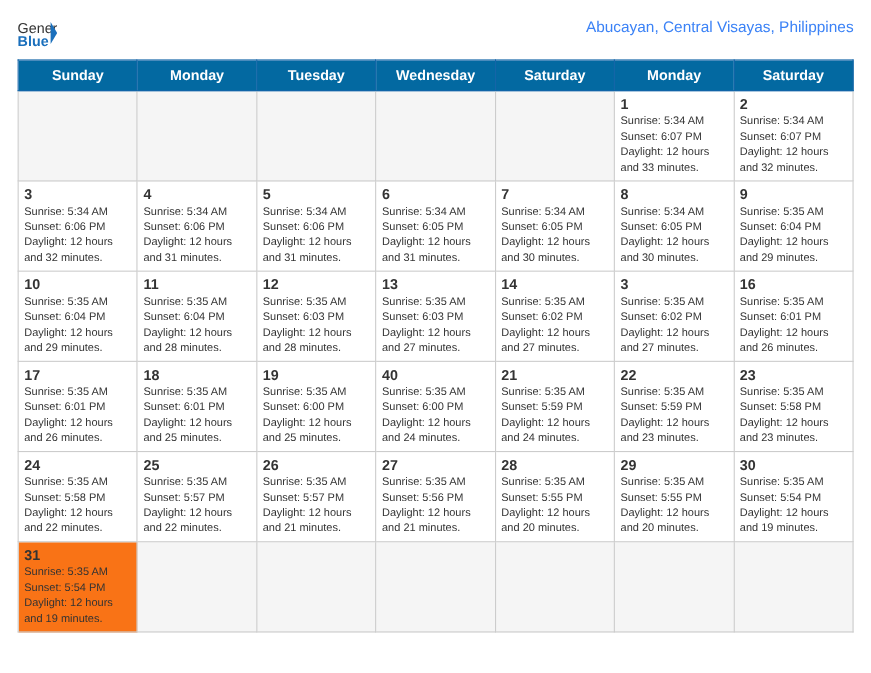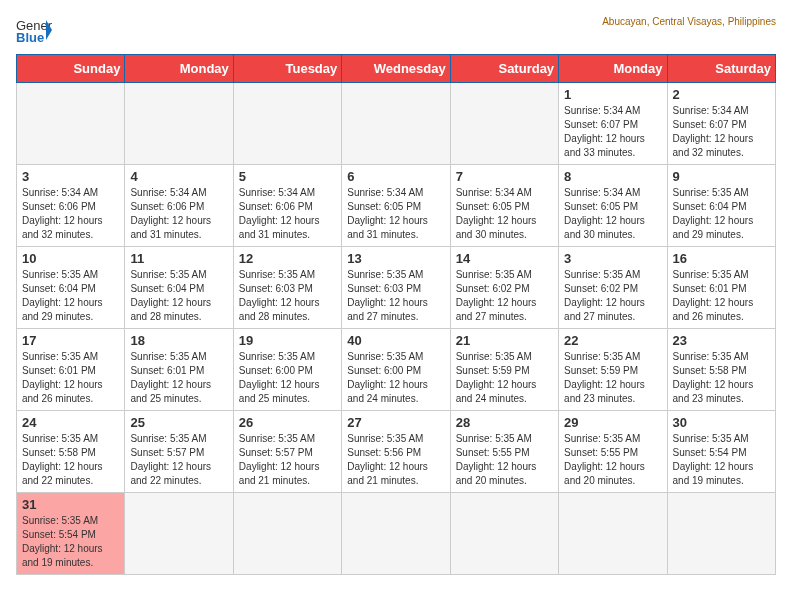--- a/index.html
+++ b/index.html
@@ -27,35 +27,35 @@
     }
     .title-area {
       text-align: right;
     }
     .main-title {
       font-size: 36px;
       font-weight: normal;
       color: #333;
     }
     .subtitle {
-      font-size: 10px;
-      color: #a16207;
+      font-size: 14px;
+      color: #3b82f6;
     }
     .calendar {
       width: 100%;
       border-collapse: collapse;
       border: 1px solid #ccc;
     }
     .calendar th {
-      background: #ef4444;
+      background: #0369a1;
       color: #fff;
       font-size: 13px;
       font-weight: bold;
       padding: 6px 4px;
-      text-align: right;
+      text-align: center;
       border: 1px solid #1565a8;
     }
     .calendar td {
       vertical-align: top;
       border: 1px solid #ccc;
       padding: 4px 5px;
       font-size: 10.5px;
       color: #333;
       background: #fff;
       width: calc(100% / 7);
@@ -72,21 +72,21 @@
     }
     .day-info {
       font-size: 10px;
       line-height: 1.4;
       color: #333;
     }
     .last-row td {
       background: #f5f5f5;
     }
     .last-row td.has-data {
-      background: #fca5a5;
+      background: #f97316;
     }
   </style>
 </head>
 <body>
 
 <div class="header-area">
   <div class="logo">
     <svg class="logo-icon" viewBox="0 0 36 28">
       <text x="0" y="14" font-size="13" font-family="Arial" fill="#333" font-weight="normal">General</text>
       <text x="0" y="26" font-size="13" font-family="Arial" fill="#1a6fbc" font-weight="bold">Blue</text>

